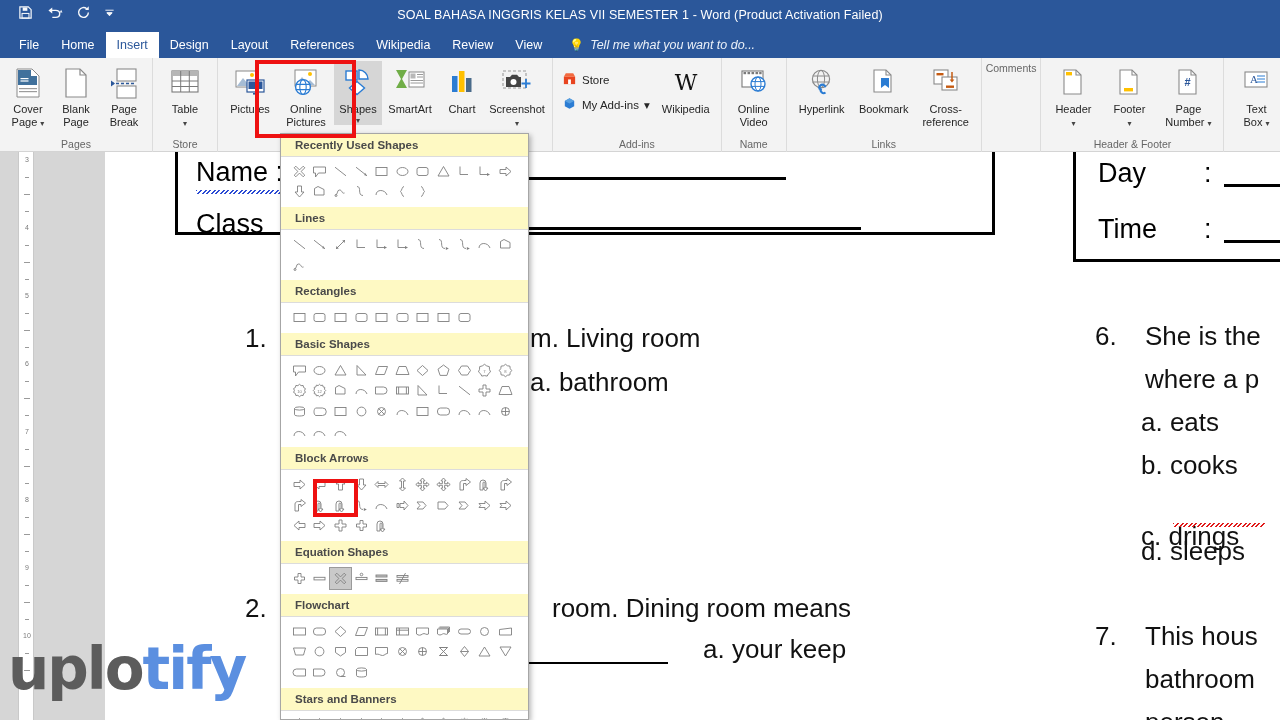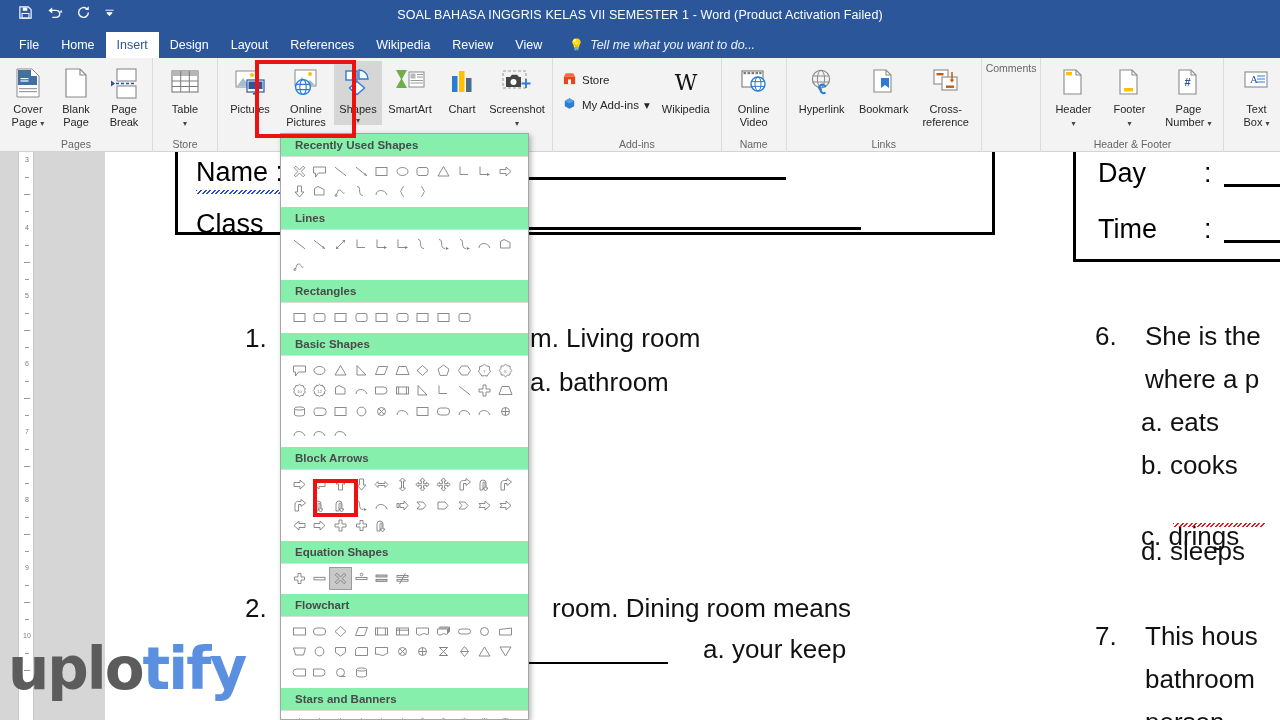--- a/index.html
+++ b/index.html
@@ -137,21 +137,21 @@
   }
 
   
   .gallery {
     position: absolute; left: 280px; top: 133px; width: 249px; height: 587px;
     background: #ffffff; border: 1px solid #a6a6a6;
     box-shadow: 2px 2px 5px rgba(0,0,0,.28);
     z-index: 40; overflow: hidden;
   }
   .g-head {
-    background: #86efac; color: #4a4a4a; font-size: 11.5px; font-weight: bold;
+    background: #fef9c3; color: #4a4a4a; font-size: 11.5px; font-weight: bold;
     padding: 4px 0 4px 14px; line-height: 14px; border-bottom: 1px solid #dcdcdc;
   }
   .g-rows { padding: 4px 6px 5px 8px; }
   .g-row { display: flex; flex-wrap: wrap; }
   .cell {
     width: 20.6px; height: 20.6px; display: flex; align-items: center; justify-content: center;
     cursor: pointer;
   }
   .cell.sel { background: #c9c9c9; outline: 1px solid #9a9a9a; }
   .cell svg { display: block; }

